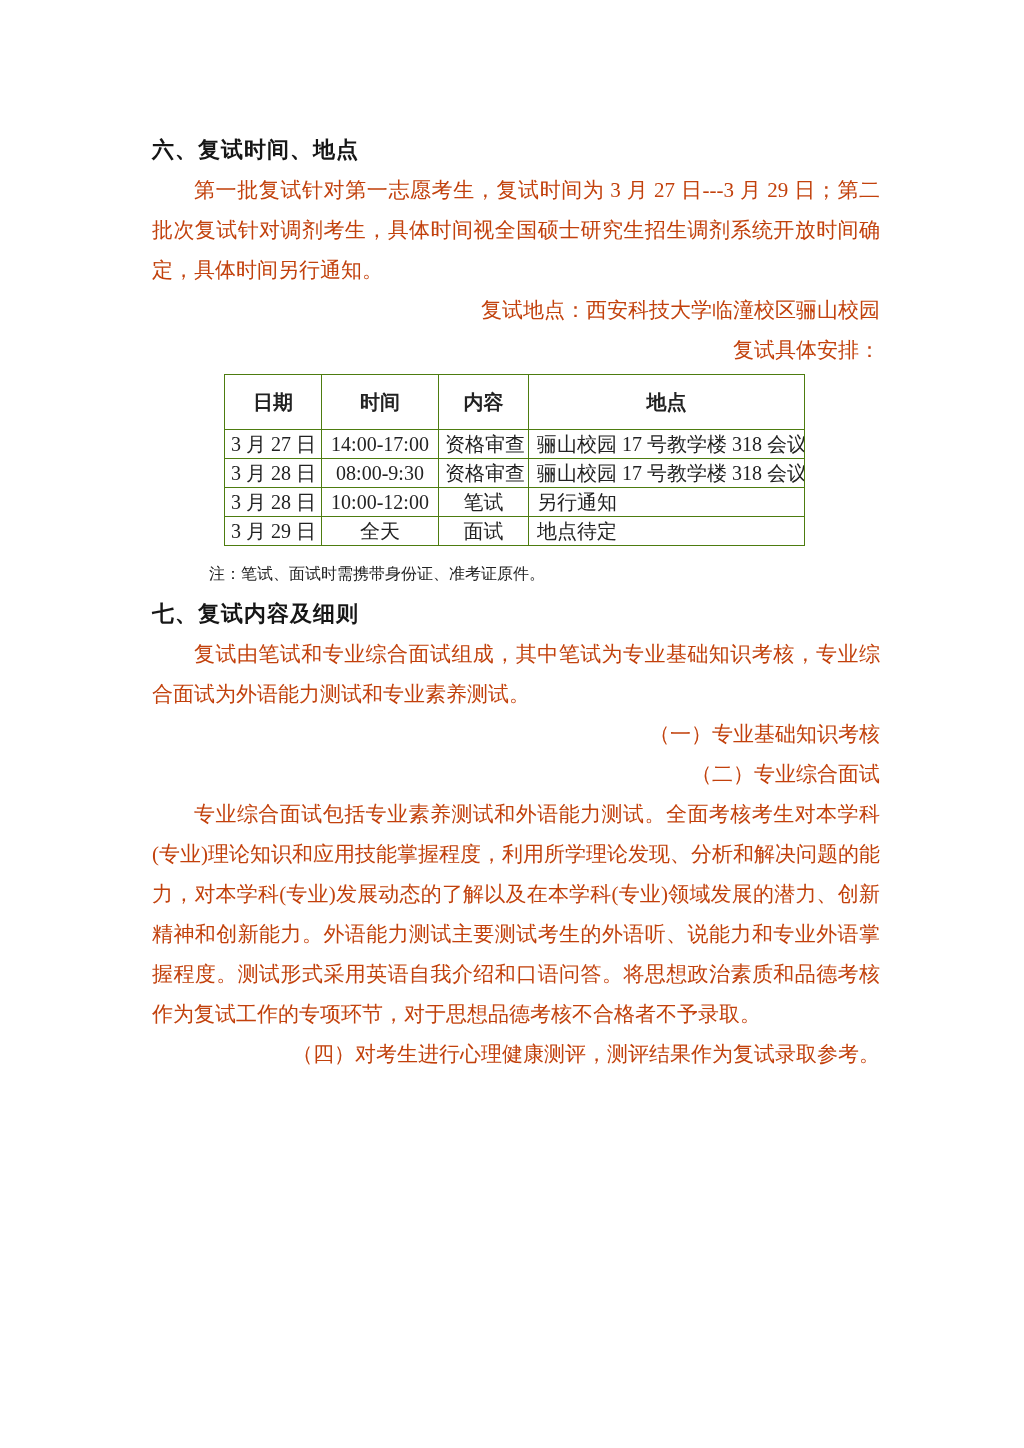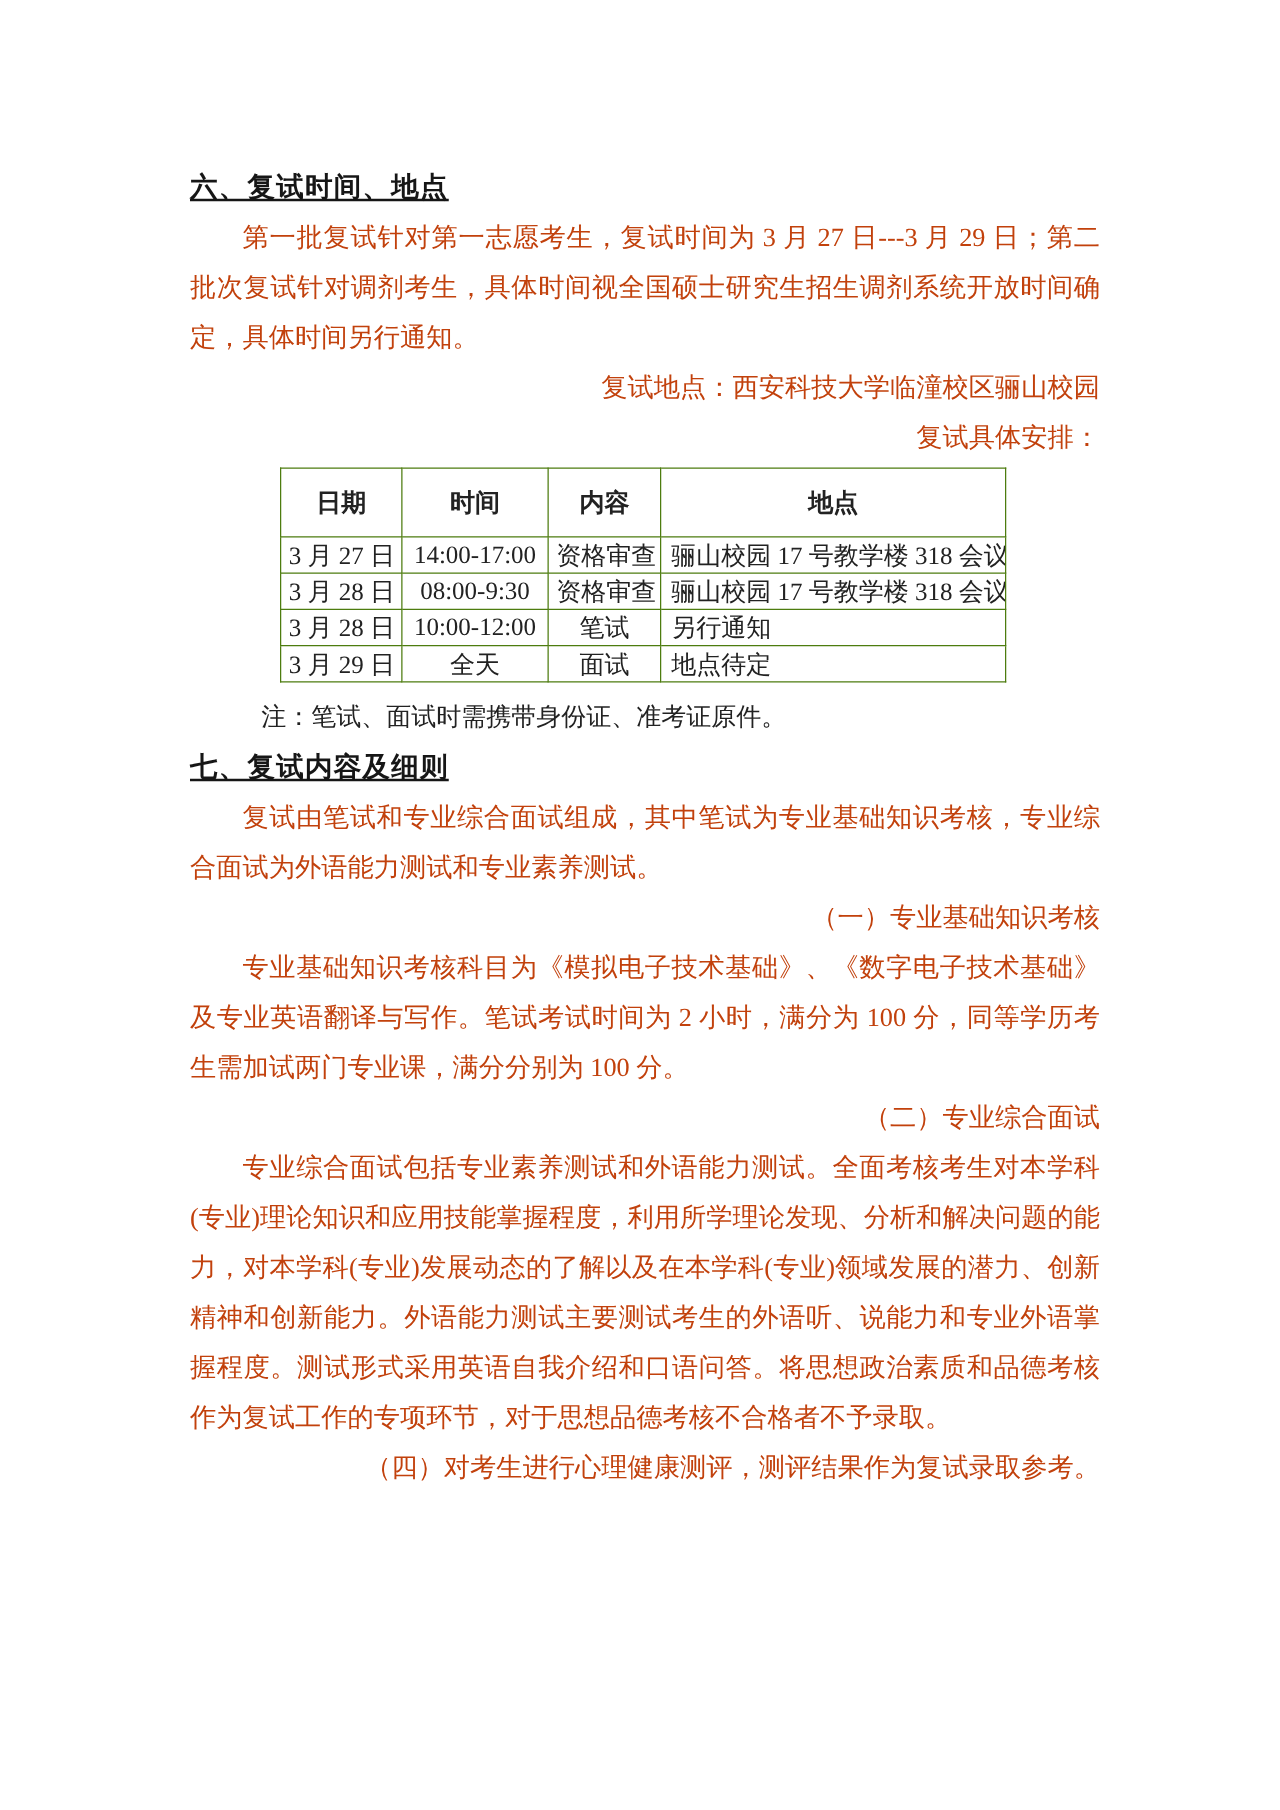--- a/index.html
+++ b/index.html
@@ -23,37 +23,36 @@
     width: 728px;
   }
   .section-heading {
     font-family: "Liberation Sans", "DejaVu Sans", sans-serif;
     font-weight: 700;
     font-size: 22px;
     line-height: 40px;
     margin: 0;
     color: #161616;
     letter-spacing: 1px;
-    text-decoration: underline;
   }
   .heading-gap {
   }
   .body-text {
     font-size: 21px;
     line-height: 40px;
     margin: 0;
     text-align: justify;
     text-indent: 2em;
     color: #c2410c;
   }
   .no-justify {
     text-align: right;
   }
   .note-text {
-    font-size: 20px;
+    font-size: 16px;
     line-height: 40px;
     margin: 8px 0 0 57px;
     text-indent: 0;
     color: #222222;
   }
   .schedule-table {
     border-collapse: collapse;
     margin: 4px 0 0 72px;
     width: 580px;
     table-layout: fixed;
@@ -140,21 +139,20 @@
     </table>
 
     <p class="note-text">注：笔试、面试时需携带身份证、准考证原件。</p>
 
     <h2 class="section-heading heading-gap">七、复试内容及细则</h2>
 
     <p class="body-text">复试由笔试和专业综合面试组成，其中笔试为专业基础知识考核，专业综合面试为外语能力测试和专业素养测试。</p>
 
     <p class="body-text no-justify">（一）专业基础知识考核</p>
 
-    <p class="body-text">专业基础知识考核科目为《模拟电子技术基础》、《数字电子技术基础》及专业英语翻译与写作。笔试考试时间为 2 小时，满分为 100 分，同等学历考生需加试两门专业课，满分分别为 100 分。</p>
 
     <p class="body-text no-justify">（二）专业综合面试</p>
 
     <p class="body-text">专业综合面试包括专业素养测试和外语能力测试。全面考核考生对本学科(专业)理论知识和应用技能掌握程度，利用所学理论发现、分析和解决问题的能力，对本学科(专业)发展动态的了解以及在本学科(专业)领域发展的潜力、创新精神和创新能力。外语能力测试主要测试考生的外语听、说能力和专业外语掌握程度。测试形式采用英语自我介绍和口语问答。将思想政治素质和品德考核作为复试工作的专项环节，对于思想品德考核不合格者不予录取。</p>
 
 
     <p class="body-text no-justify">（四）对考生进行心理健康测评，测评结果作为复试录取参考。</p>
 
   </div>
 </div>

